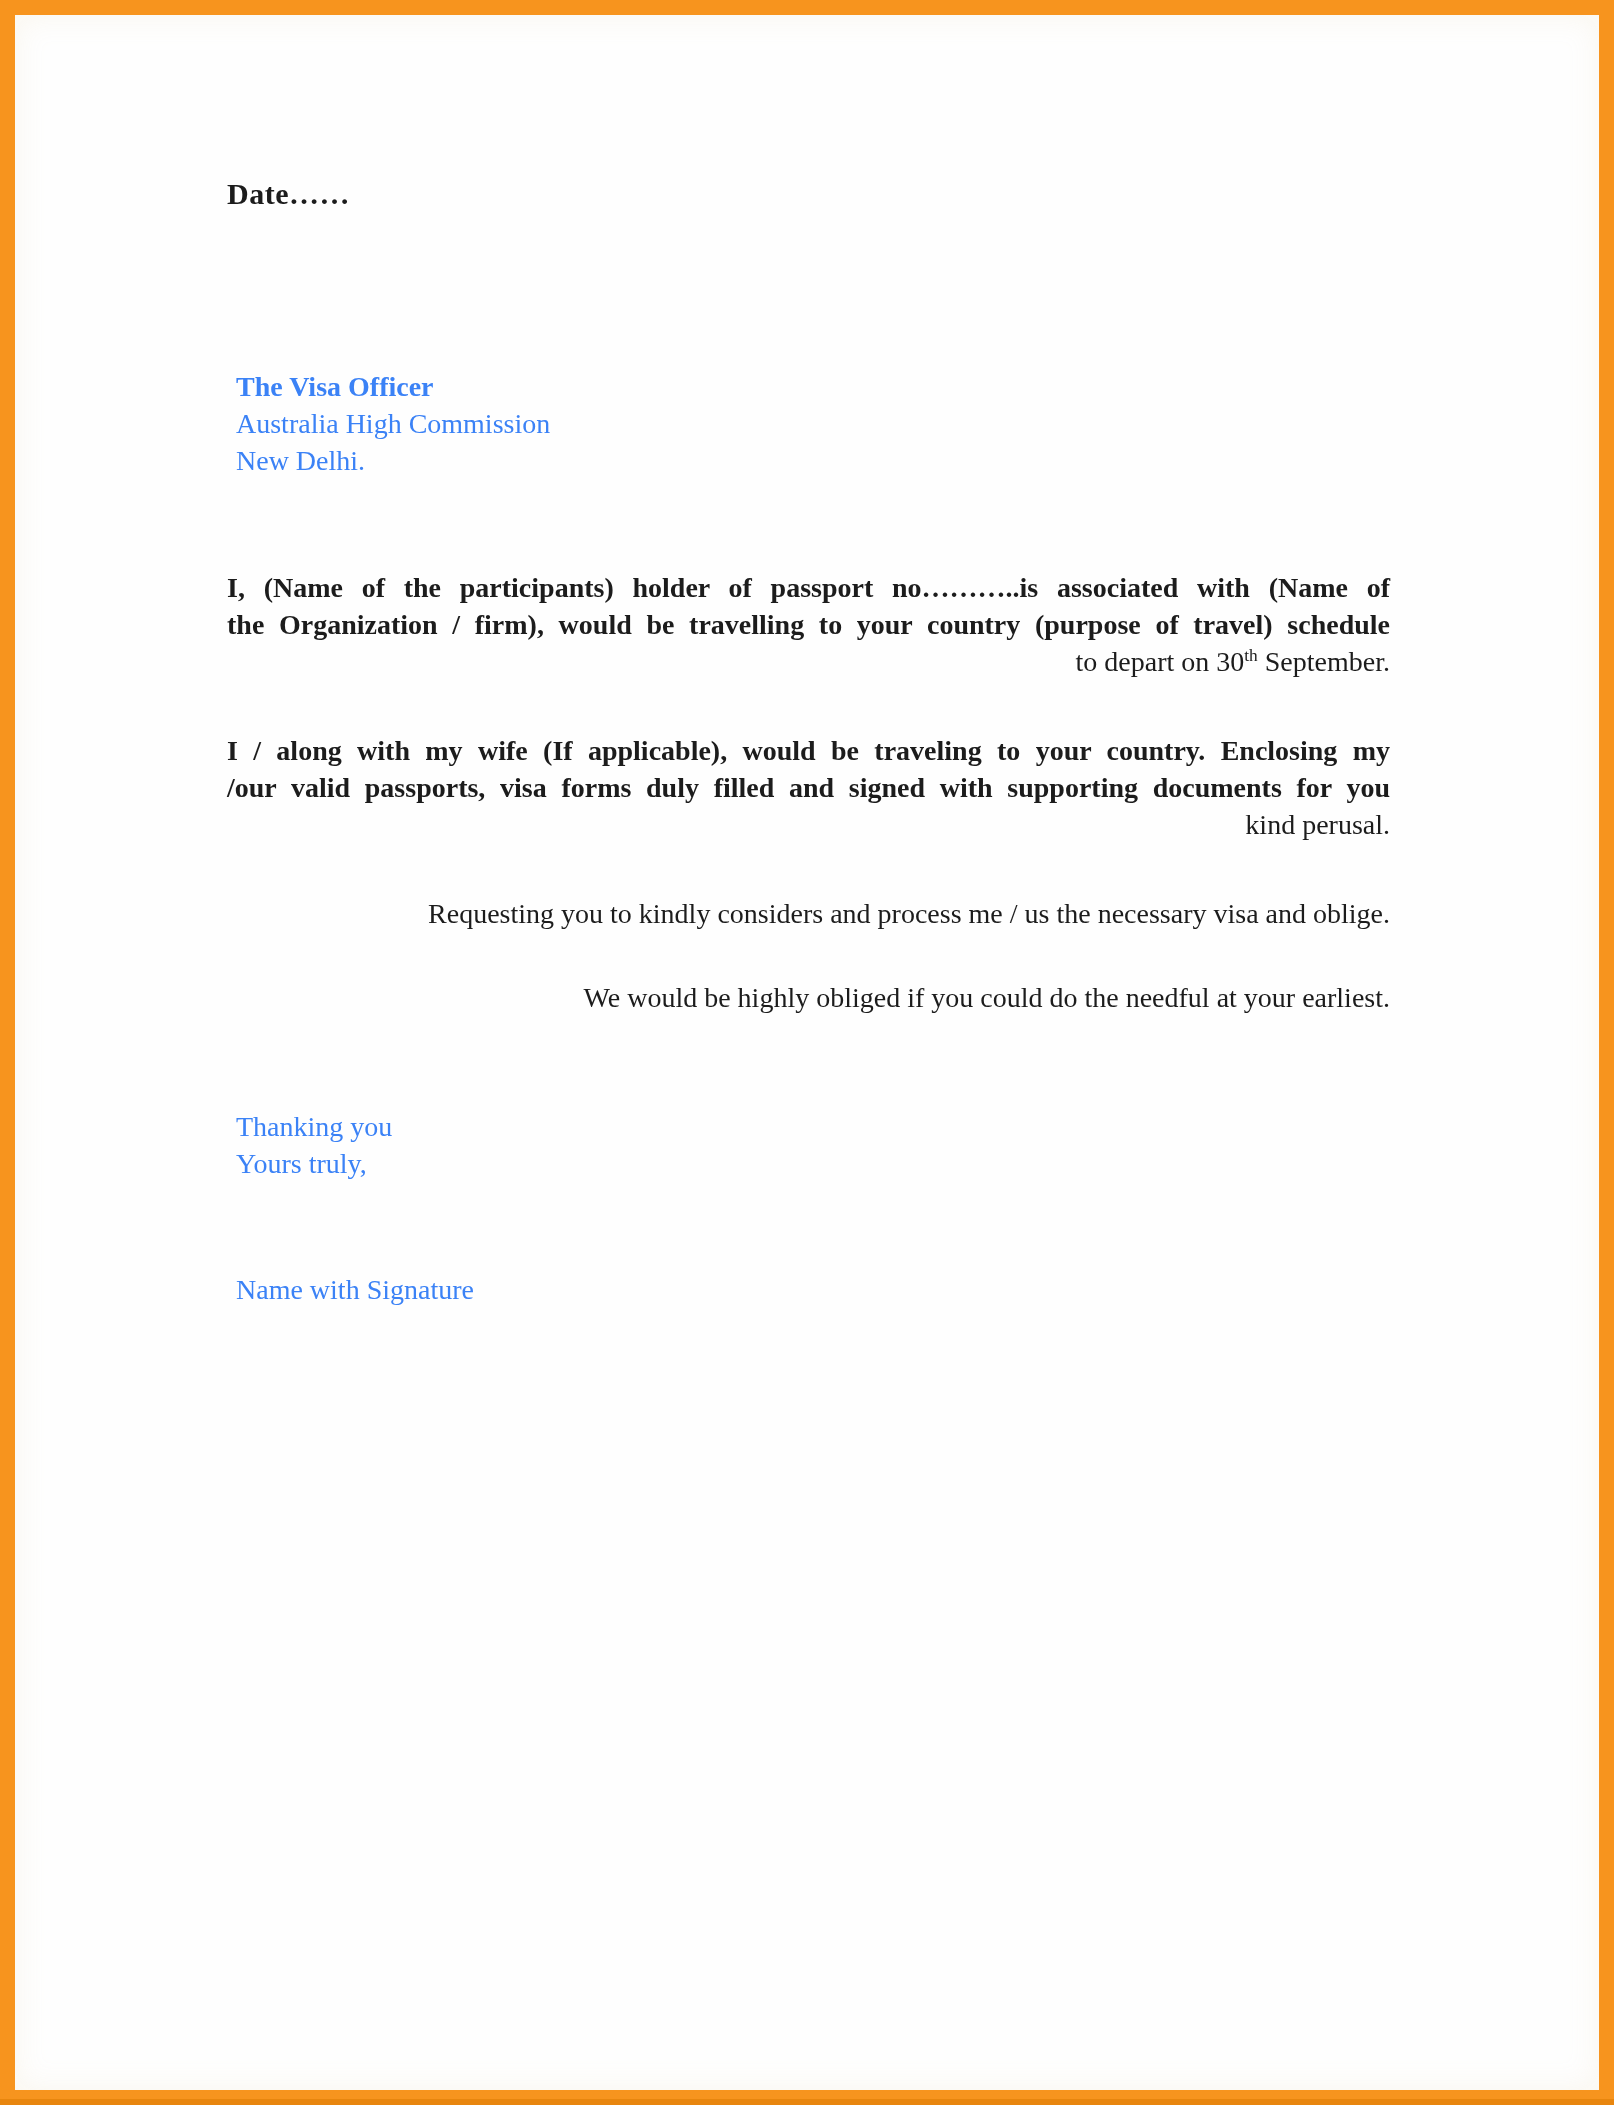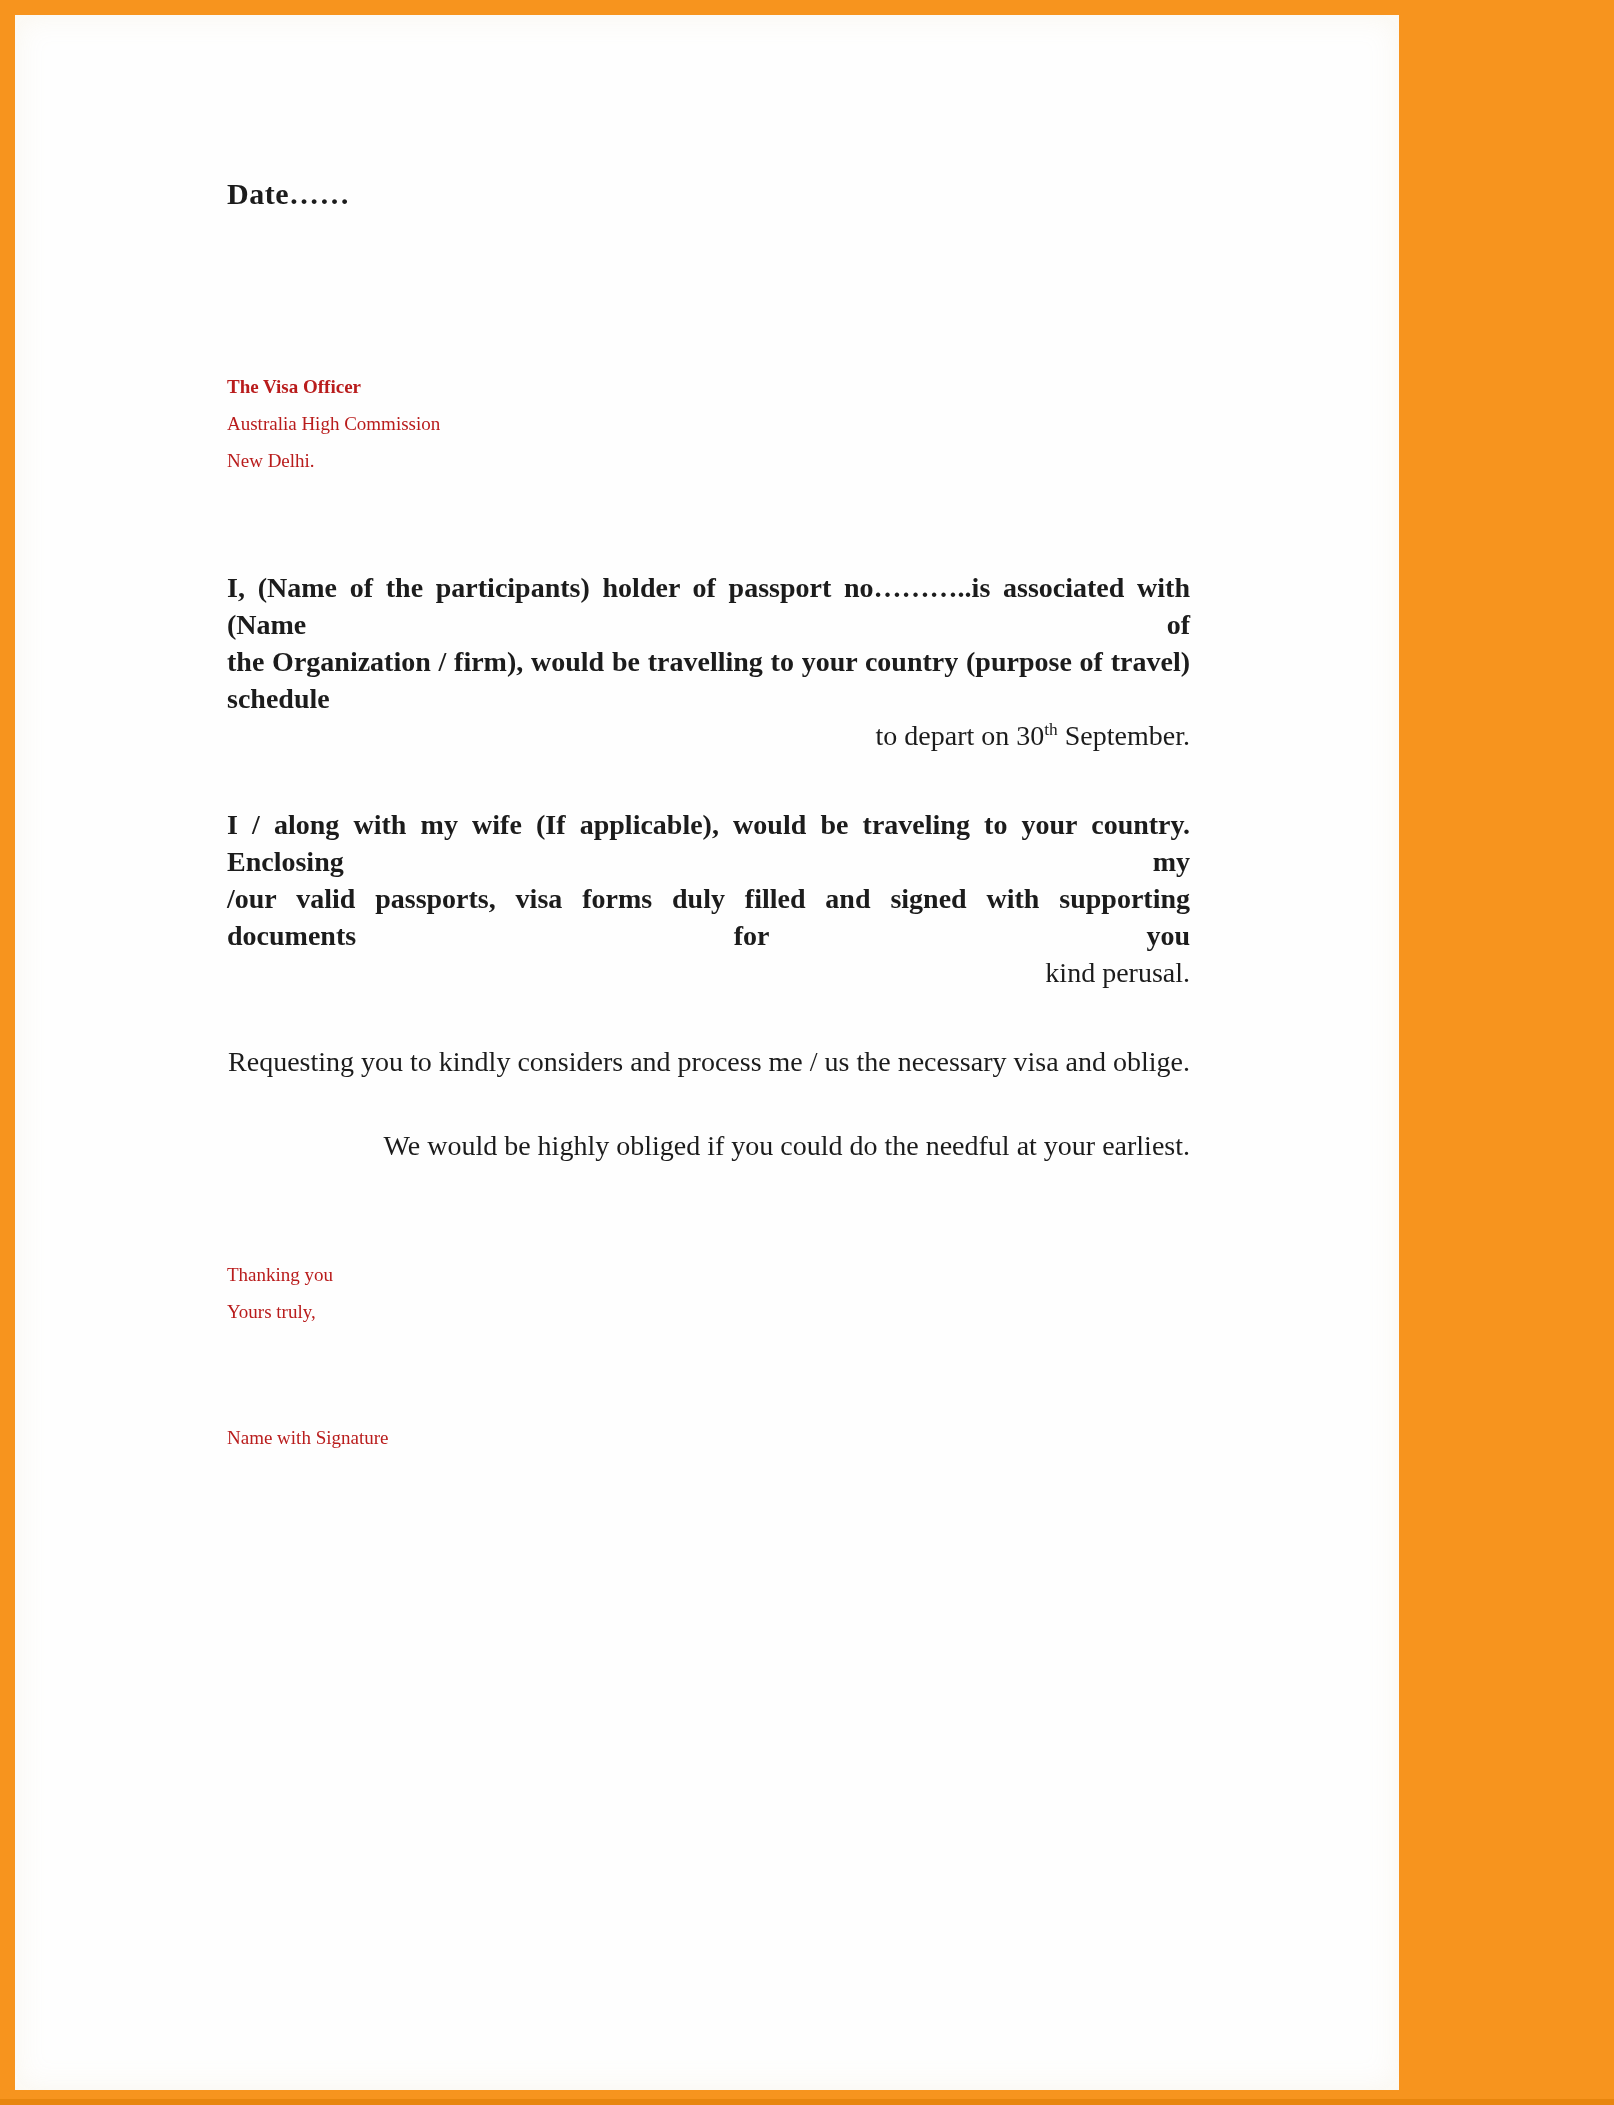--- a/index.html
+++ b/index.html
@@ -20,31 +20,32 @@
   }
   .frame-edge {
     position: absolute;
     left: 0; right: 0; bottom: 0;
     height: 6px;
     background: #E8860F;
   }
   .page {
     position: absolute;
     left: 15px; top: 15px;
-    width: 1384px; height: 2075px;
+    width: 1584px; height: 2075px;
     background: #fefefe;
     box-shadow: inset 0 0 30px rgba(250,245,235,0.9);
   }
   .content {
     padding: 160px 209px 0 212px;
   }
   .line {
-    font-size: 19px;
+    font-size: 28px;
     line-height: 37px;
-    color: #b91c1c;
+    color: #3b82f6;
+    margin-left: 9px;
   }
   .bold { font-weight: bold; }
   .date-line {
     font-size: 30px;
     line-height: 38px;
     font-weight: bold;
     letter-spacing: 0.5px;
     margin-bottom: 155px;
   }
   .recipient { margin-bottom: 90px; }

